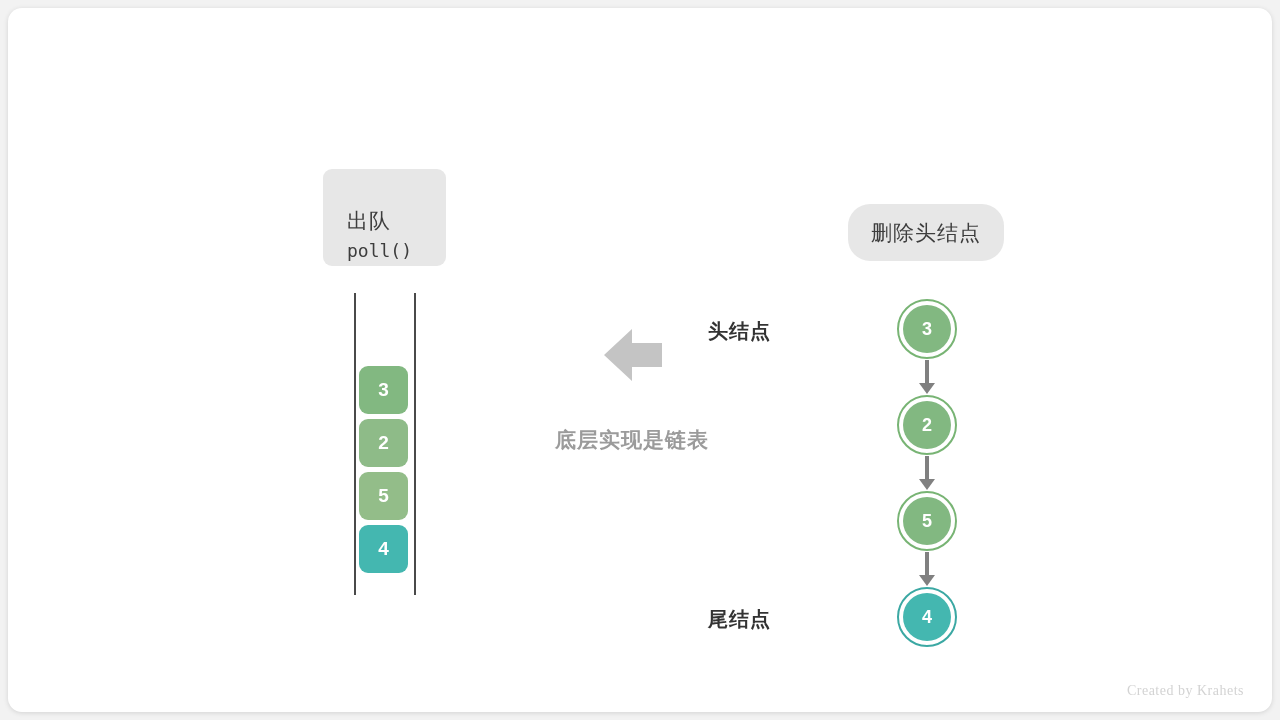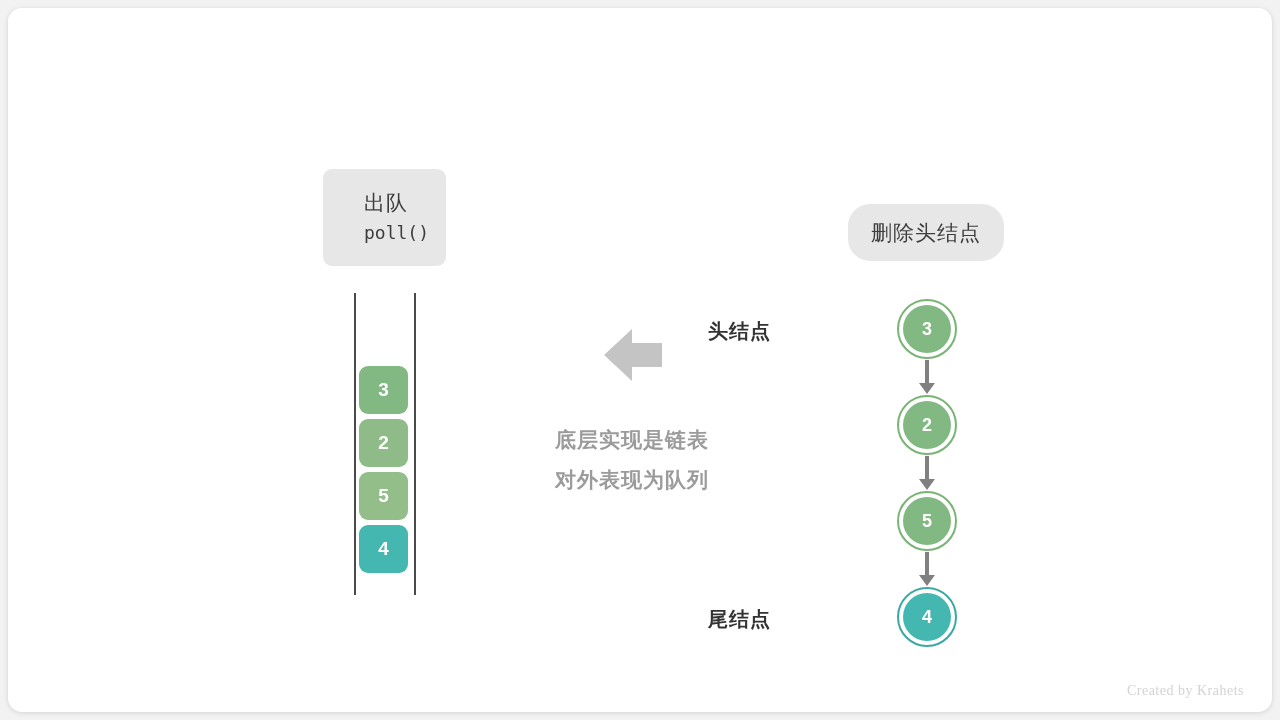--- a/index.html
+++ b/index.html
@@ -49,23 +49,23 @@
   .tagbox .line-mono {
     font-family: "DejaVu Sans Mono", "Liberation Mono", monospace;
     font-size: 18px;
     line-height: 30px;
     white-space: nowrap;
   }
 
   #poll-box {
     left: 315px; top: 161px; width: 123px; height: 97px;
     align-items: flex-start;
-    padding-left: 41px;
+    padding-left: 24px;
     box-sizing: border-box;
-    justify-content: center;
+    justify-content: flex-end;
   }
   #delete-head-box {
     left: 840px; top: 196px; width: 156px; height: 57px; border-radius: 22px;
   }
 
   
   .rail {
     position: absolute;
     width: 2px;
     background: #4a4a4a;
@@ -213,21 +213,20 @@
       </div>
 
     <div id="flow-arrow">
       <svg width="58" height="56" viewBox="0 0 58 56" xmlns="http://www.w3.org/2000/svg">
         <polygon points="0,28 28,2 28,16 58,16 58,40 28,40 28,54" fill="#c4c4c4"></polygon>
       </svg>
     </div>
 
     <div id="caption">
       <div>底层实现是链表</div>
-      <div>对外表现为队列</div>
     </div>
 
     <div id="linked-list">
         <div class="connector" style="top: 352px; height: 34px;"><svg width="20" height="34" viewBox="0 0 20 34" xmlns="http://www.w3.org/2000/svg">
             <rect x="8" y="0" width="4" height="25" fill="#808080"></rect>
             <polygon points="10,34 2,23 18,23" fill="#808080"></polygon>
           </svg></div>
         <div class="connector" style="top: 448px; height: 34px;"><svg width="20" height="34" viewBox="0 0 20 34" xmlns="http://www.w3.org/2000/svg">
             <rect x="8" y="0" width="4" height="25" fill="#808080"></rect>
             <polygon points="10,34 2,23 18,23" fill="#808080"></polygon>

